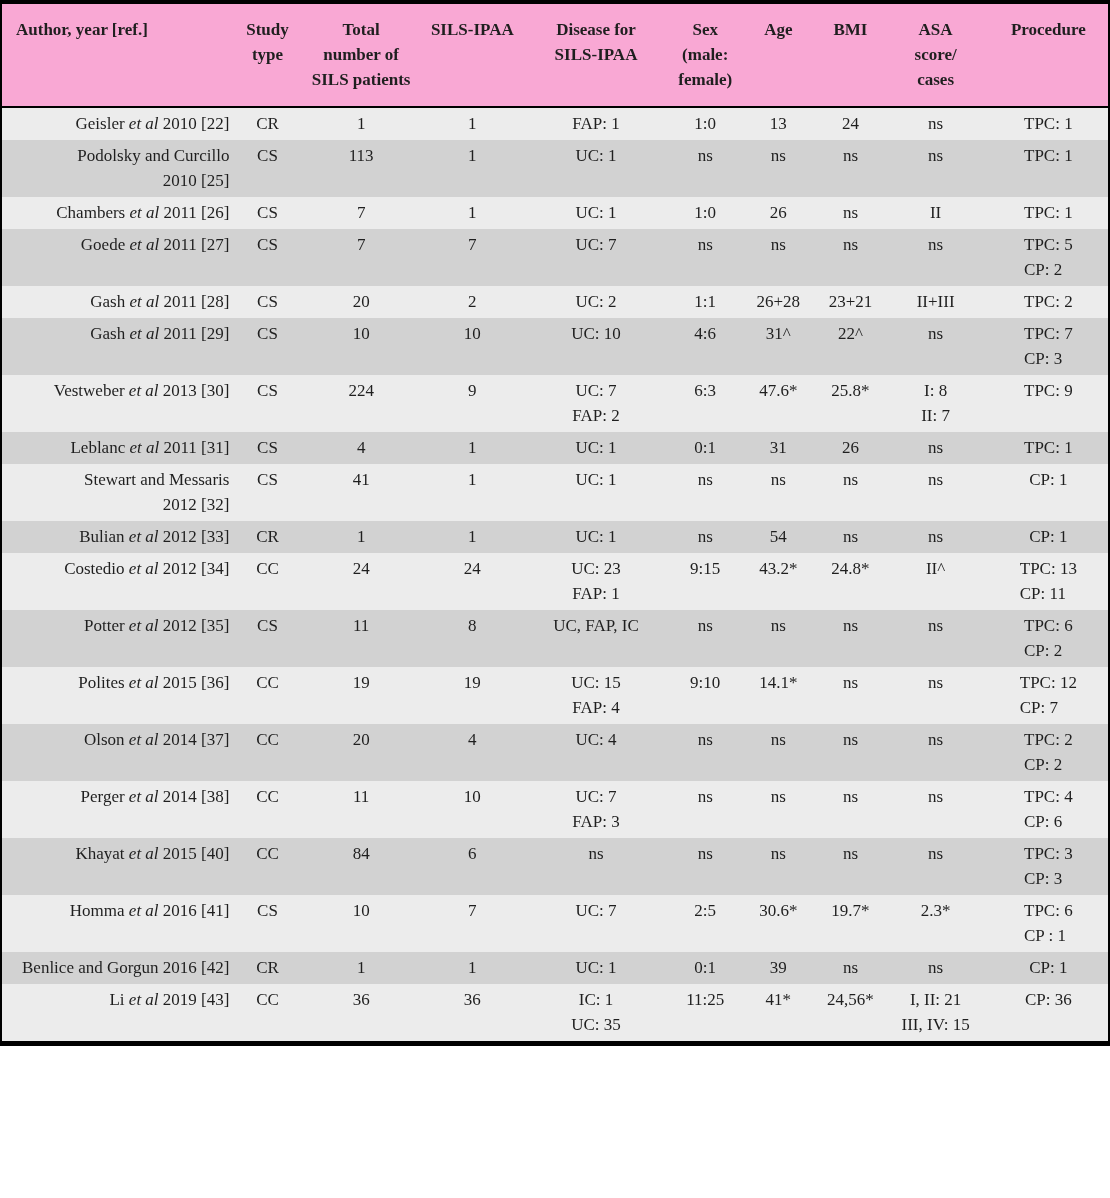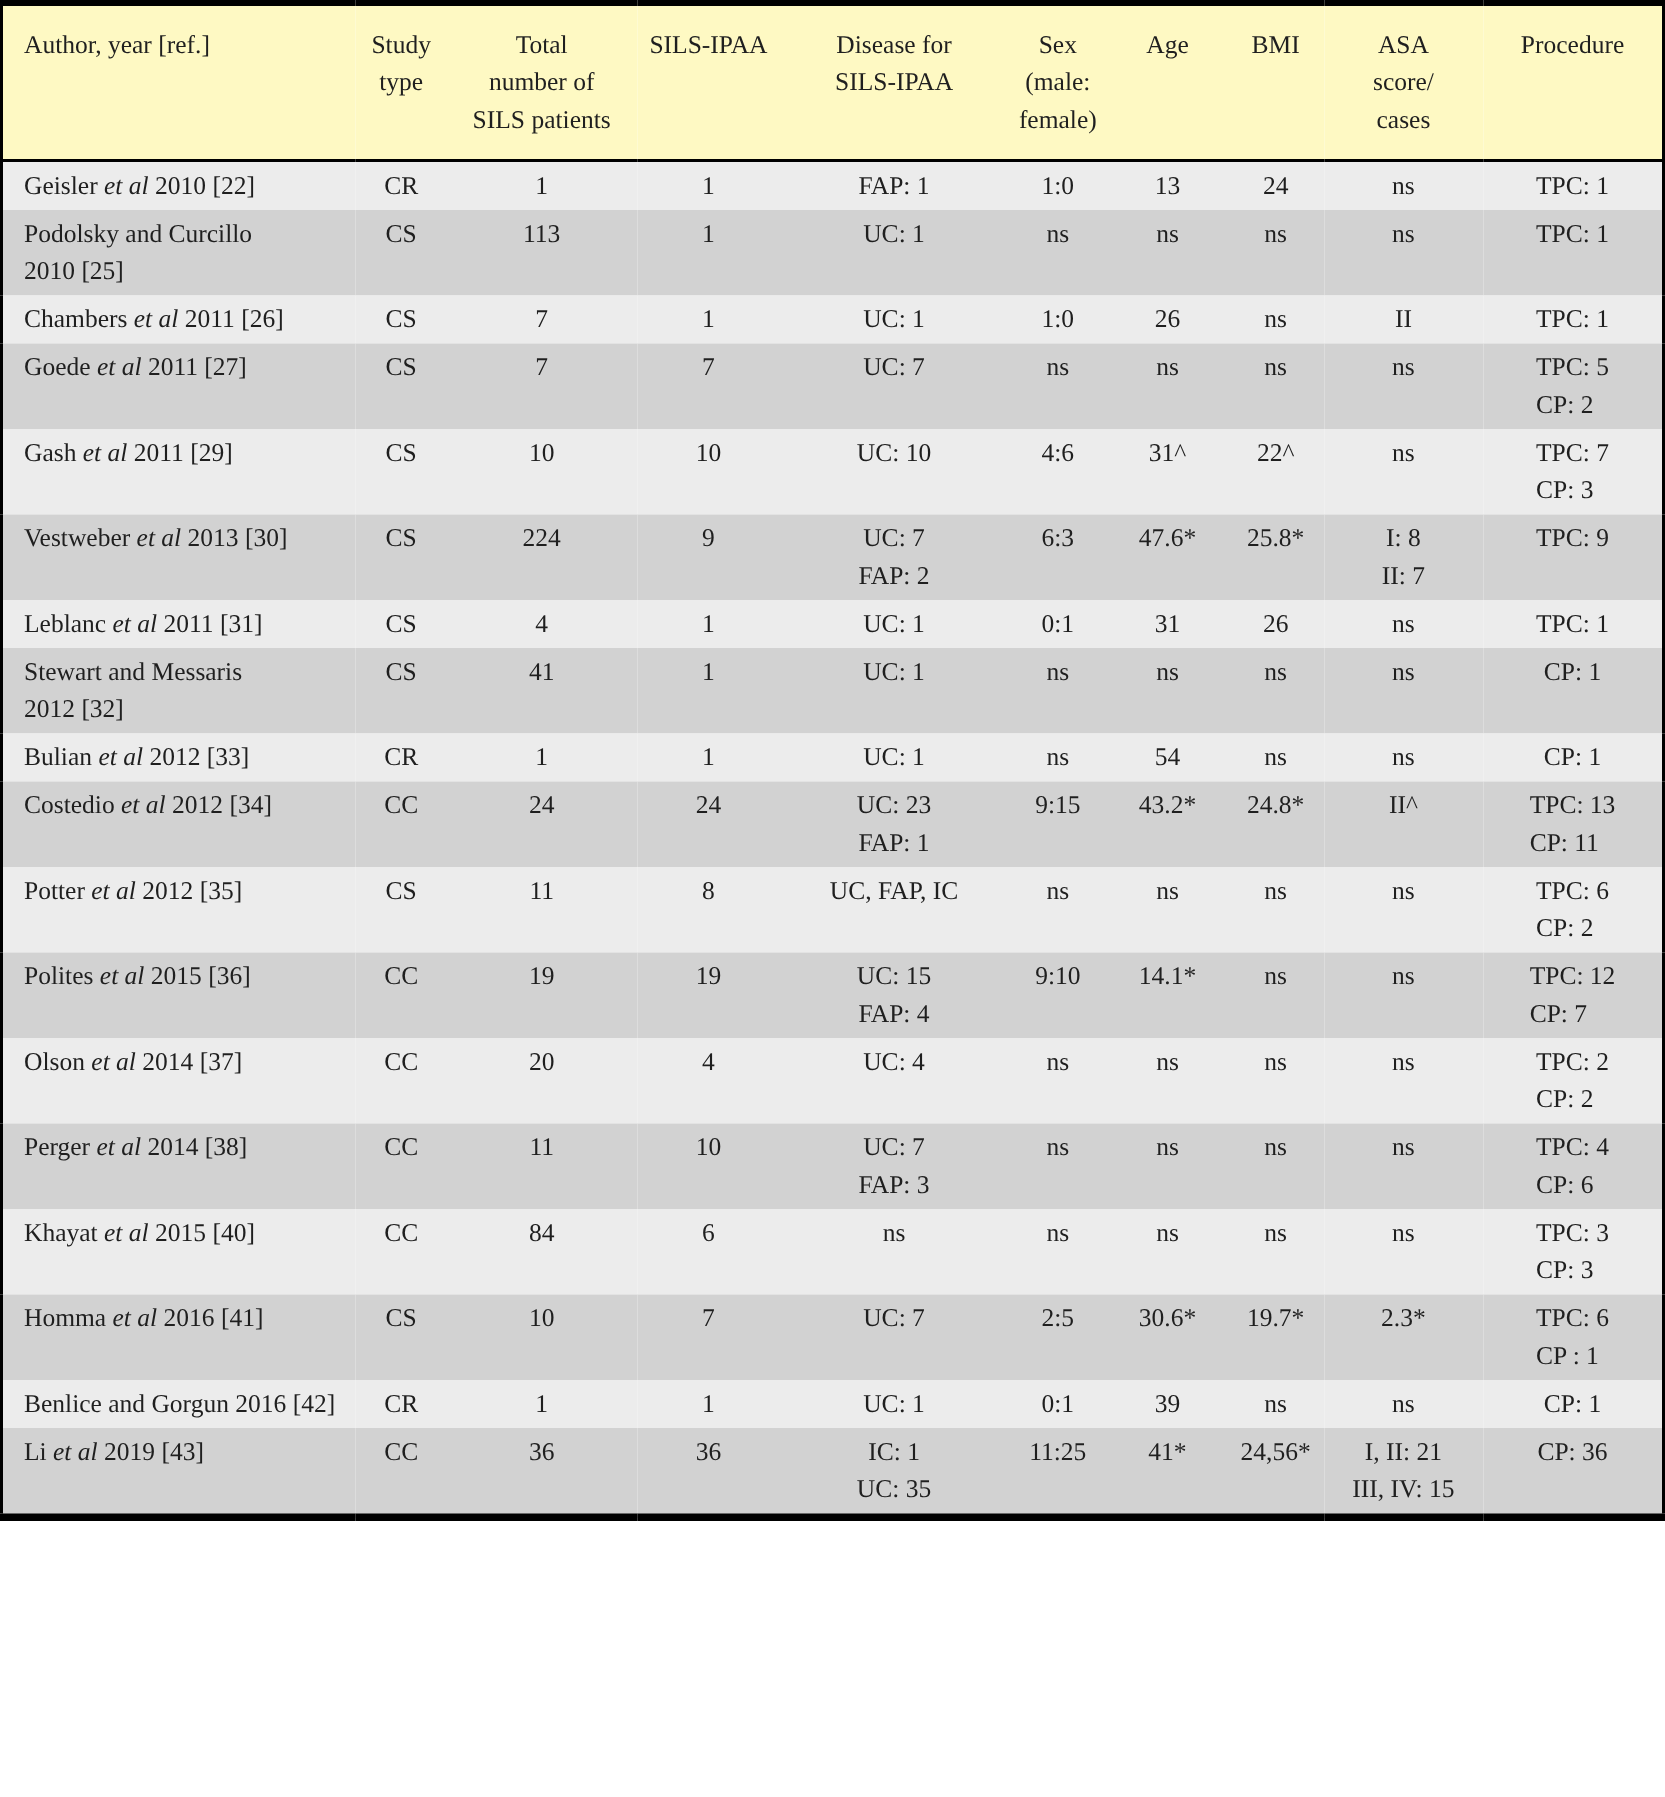--- a/index.html
+++ b/index.html
@@ -21,39 +21,39 @@
   col.c-total   { width: 127px; }
   col.c-ipaa    { width: 95px; }
   col.c-disease { width: 152px; }
   col.c-sex     { width: 66px; }
   col.c-age     { width: 80px; }
   col.c-bmi     { width: 64px; }
   col.c-asa     { width: 106px; }
   col.c-proc    { width: 120px; }
 
   thead th {
-    font-weight: normal;
+    font-weight: bold;
     vertical-align: top;
     text-align: center;
     padding: 13px 4px 14px;
     line-height: 25px;
     white-space: pre-line;
-    background: #fef9c3;
+    background: #f9a8d4;
     border-bottom: 2px solid #000000;
   }
   thead th.author-col { text-align: left; padding-left: 14px; }
 
   tbody td {
     vertical-align: top;
     text-align: center;
     padding: 3px 4px 4px;
     line-height: 25px;
     white-space: pre-line;
   }
-  tbody td.author-col { text-align: left; padding-left: 14px; padding-right: 8px; }
+  tbody td.author-col { text-align: right; padding-left: 14px; padding-right: 8px; }
   tbody tr:nth-child(odd)  { background: #ececec; }
   tbody tr:nth-child(even) { background: #d2d2d2; }
   .etal { font-style: italic; }
   .proc-inner { display: inline-block; text-align: left; white-space: pre-line; }
 </style>
 </head>
 <body>
 
 <table class="paper-table">
   <colgroup>
@@ -135,20 +135,32 @@
     <td>7</td>
     <td>UC: 7</td>
     <td>ns</td>
     <td>ns</td>
     <td>ns</td>
     <td>ns</td>
     <td><span class="proc-inner">TPC: 5
 CP: 2</span></td>
   </tr>
       <tr>
+    <td class="author-col"><span>Gash </span><span class="etal">et al</span><span> 2011 [28]</span></td>
+    <td>CS</td>
+    <td>20</td>
+    <td>2</td>
+    <td>UC: 2</td>
+    <td>1:1</td>
+    <td>26+28</td>
+    <td>23+21</td>
+    <td>II+III</td>
+    <td><span class="proc-inner">TPC: 2</span></td>
+  </tr>
+      <tr>
     <td class="author-col"><span>Gash </span><span class="etal">et al</span><span> 2011 [29]</span></td>
     <td>CS</td>
     <td>10</td>
     <td>10</td>
     <td>UC: 10</td>
     <td>4:6</td>
     <td>31^</td>
     <td>22^</td>
     <td>ns</td>
     <td><span class="proc-inner">TPC: 7

